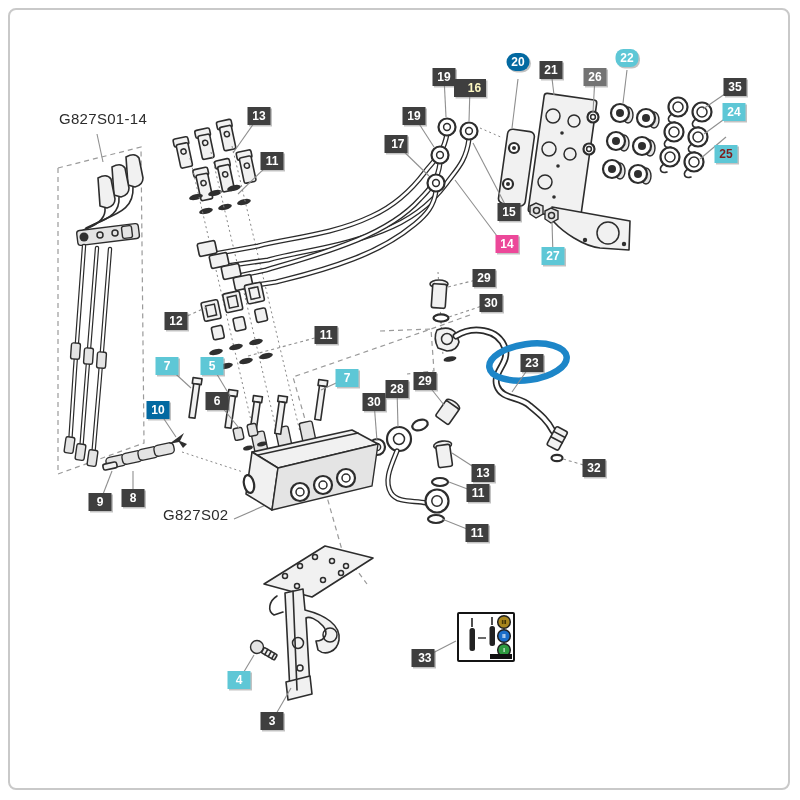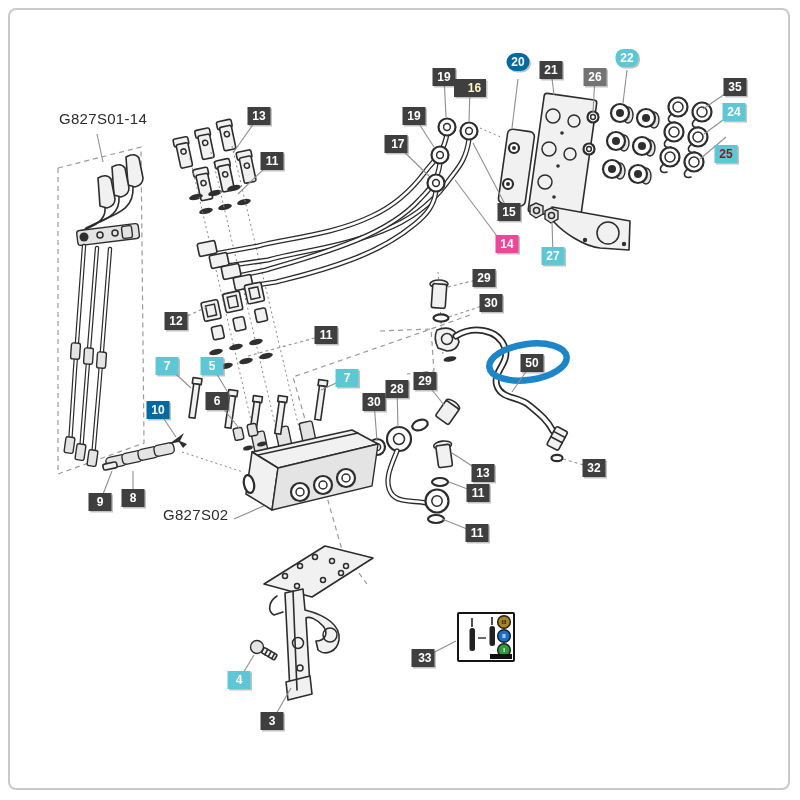--- a/index.html
+++ b/index.html
@@ -460,21 +460,21 @@
       <div class="callout" style="left: 176px; top: 321px; background: rgb(63, 63, 63); color: rgb(255, 255, 255);">12</div>
       <div class="callout" style="left: 326px; top: 335px; background: rgb(63, 63, 63); color: rgb(255, 255, 255);">11</div>
       <div class="callout" style="left: 167px; top: 366px; background: rgb(94, 199, 214); color: rgb(255, 255, 255);">7</div>
       <div class="callout" style="left: 212px; top: 366px; background: rgb(94, 199, 214); color: rgb(255, 255, 255);">5</div>
       <div class="callout" style="left: 217px; top: 401px; background: rgb(63, 63, 63); color: rgb(255, 255, 255);">6</div>
       <div class="callout" style="left: 158px; top: 410px; background: #0369a1; color: rgb(255, 255, 255);">10</div>
       <div class="callout" style="left: 347px; top: 378px; background: rgb(94, 199, 214); color: rgb(255, 255, 255);">7</div>
       <div class="callout" style="left: 374px; top: 402px; background: rgb(63, 63, 63); color: rgb(255, 255, 255);">30</div>
       <div class="callout" style="left: 397px; top: 389px; background: rgb(63, 63, 63); color: rgb(255, 255, 255);">28</div>
       <div class="callout" style="left: 425px; top: 381px; background: rgb(63, 63, 63); color: rgb(255, 255, 255);">29</div>
-      <div class="callout" style="left: 532px; top: 363px; background: rgb(63, 63, 63); color: rgb(255, 255, 255);">50</div>
+      <div class="callout" style="left: 532px; top: 363px; background: rgb(63, 63, 63); color: rgb(255, 255, 255);">23</div>
       <div class="callout" style="left: 594px; top: 468px; background: rgb(63, 63, 63); color: rgb(255, 255, 255);">32</div>
       <div class="callout" style="left: 483px; top: 473px; background: rgb(63, 63, 63); color: rgb(255, 255, 255);">13</div>
       <div class="callout" style="left: 478px; top: 493px; background: rgb(63, 63, 63); color: rgb(255, 255, 255);">11</div>
       <div class="callout" style="left: 477px; top: 533px; background: rgb(63, 63, 63); color: rgb(255, 255, 255);">11</div>
       <div class="callout" style="left: 100px; top: 502px; background: rgb(63, 63, 63); color: rgb(255, 255, 255);">9</div>
       <div class="callout" style="left: 133px; top: 498px; background: rgb(63, 63, 63); color: rgb(255, 255, 255);">8</div>
       <div class="callout" style="left: 239px; top: 680px; background: rgb(94, 199, 214); color: rgb(255, 255, 255);">4</div>
       <div class="callout" style="left: 272px; top: 721px; background: rgb(63, 63, 63); color: rgb(255, 255, 255);">3</div>
       <div class="callout" style="left: 423px; top: 658px; background: rgb(63, 63, 63); color: rgb(255, 255, 255); text-align: right;">33</div>
     </div>

